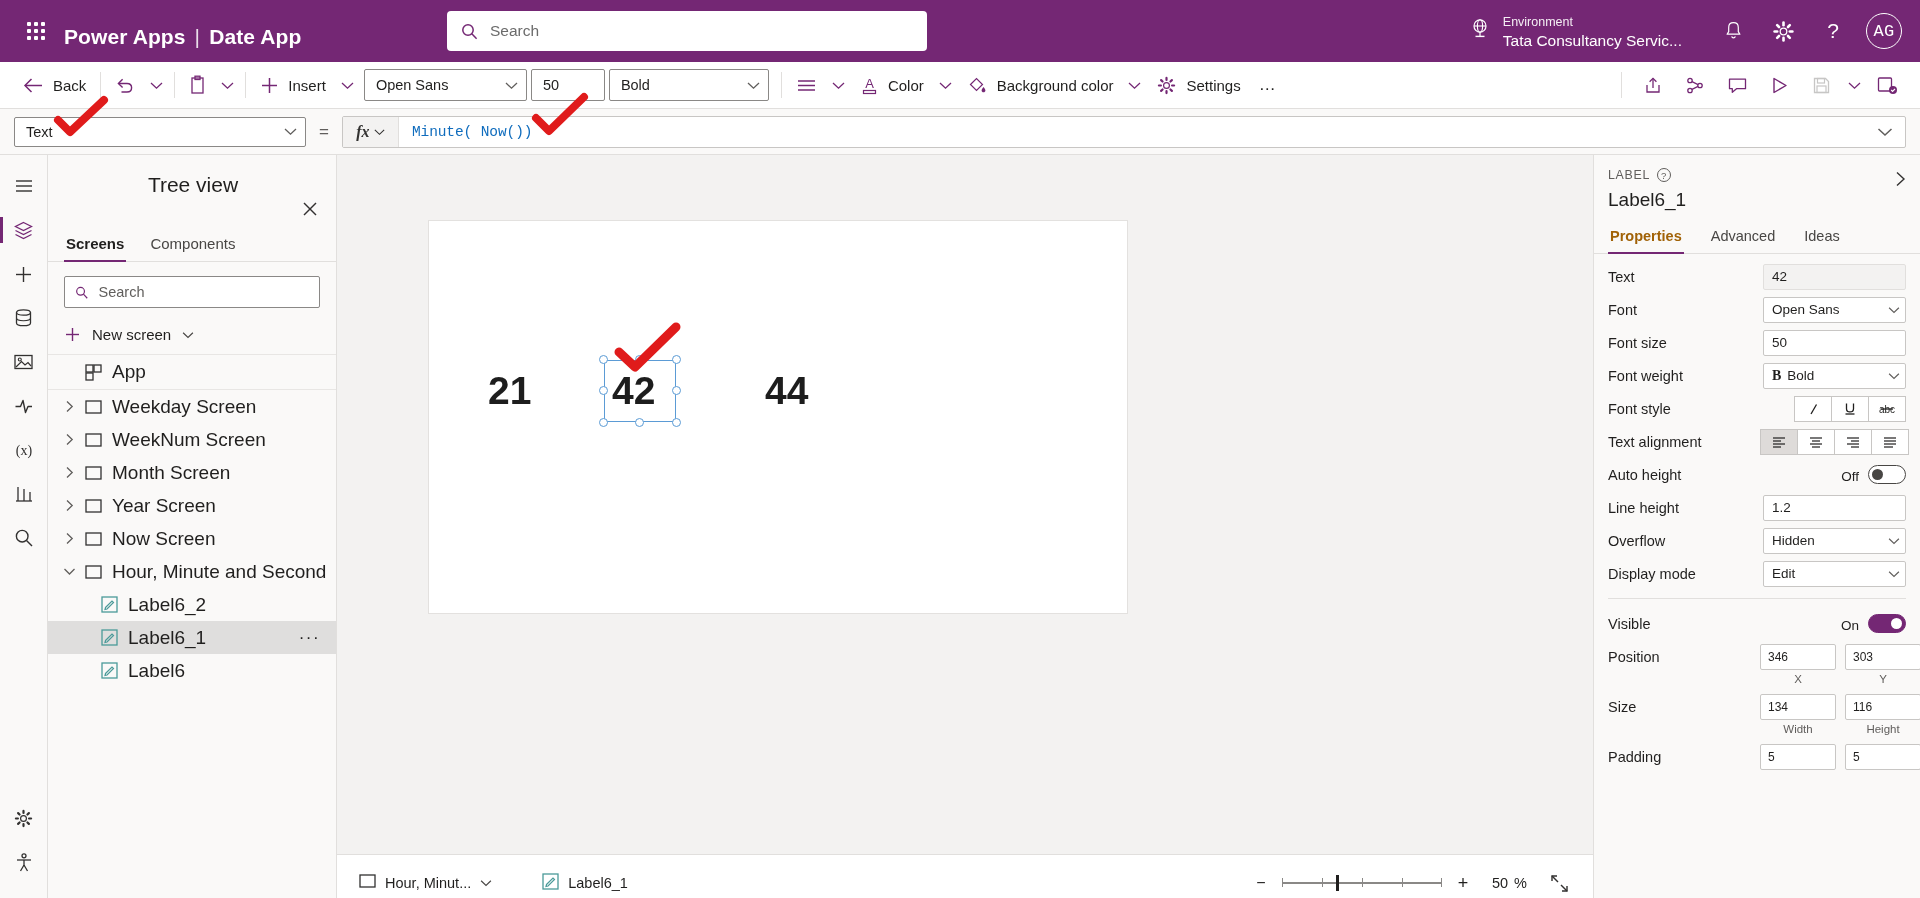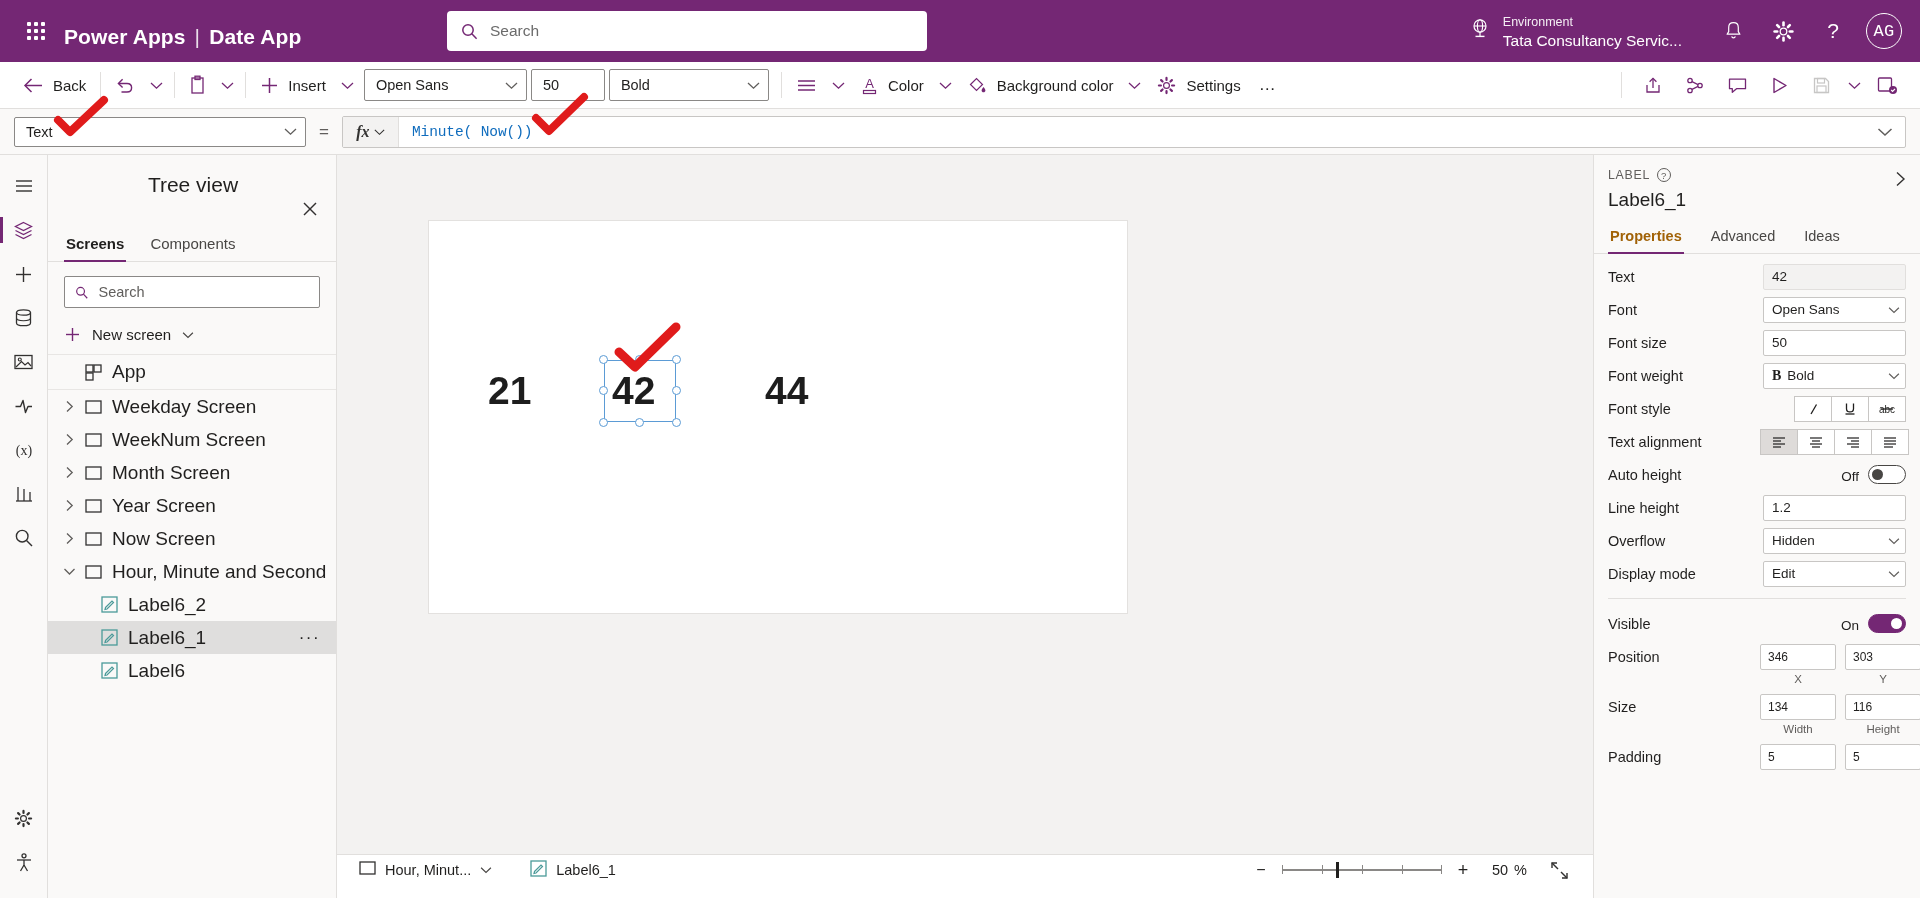--- a/index.html
+++ b/index.html
@@ -186,21 +186,21 @@
   .h-nw { left: -5px; top: -5px; } .h-n { left: 50%; margin-left: -5px; top: -5px; }
   .h-ne { right: -5px; top: -5px; } .h-w { left: -5px; top: 50%; margin-top: -5px; }
   .h-e { right: -5px; top: 50%; margin-top: -5px; } .h-sw { left: -5px; bottom: -5px; }
   .h-s { left: 50%; margin-left: -5px; bottom: -5px; } .h-se { right: -5px; bottom: -5px; }
 
   .tickmark { position: absolute; pointer-events: none; }
 
   
   .statusbar {
     height: 44px; flex: 0 0 44px; background: #fff; border-top: 1px solid #e1dfdd;
-    display: flex; align-items: flex-start; padding: 0 16px; position: relative;
+    display: flex; align-items: flex-end; padding: 0 16px; position: relative; gap: 12px;
   }
   .crumb { display: flex; align-items: center; cursor: pointer; padding: 0 6px; height: 30px; border-radius: 2px; }
   .crumb .nm { font-size: 14.5px; color: #201f1e; margin-left: 9px; }
   .crumb .cv { margin-left: 9px; display: flex; }
   .crumb2 { margin-left: 26px; }
   .zoomwrap { margin-left: auto; display: flex; align-items: center; }
   .zbtn { width: 30px; height: 30px; display: flex; align-items: center; justify-content: center; cursor: pointer; color: #201f1e; }
   .slider { width: 160px; height: 16px; position: relative; margin: 0 6px; cursor: pointer; }
   .slider .trk { position: absolute; left: 0; right: 0; top: 7px; height: 2px; background: #8a8886; }
   .slider .tk { position: absolute; top: 3px; width: 1px; height: 9px; background: #8a8886; }

